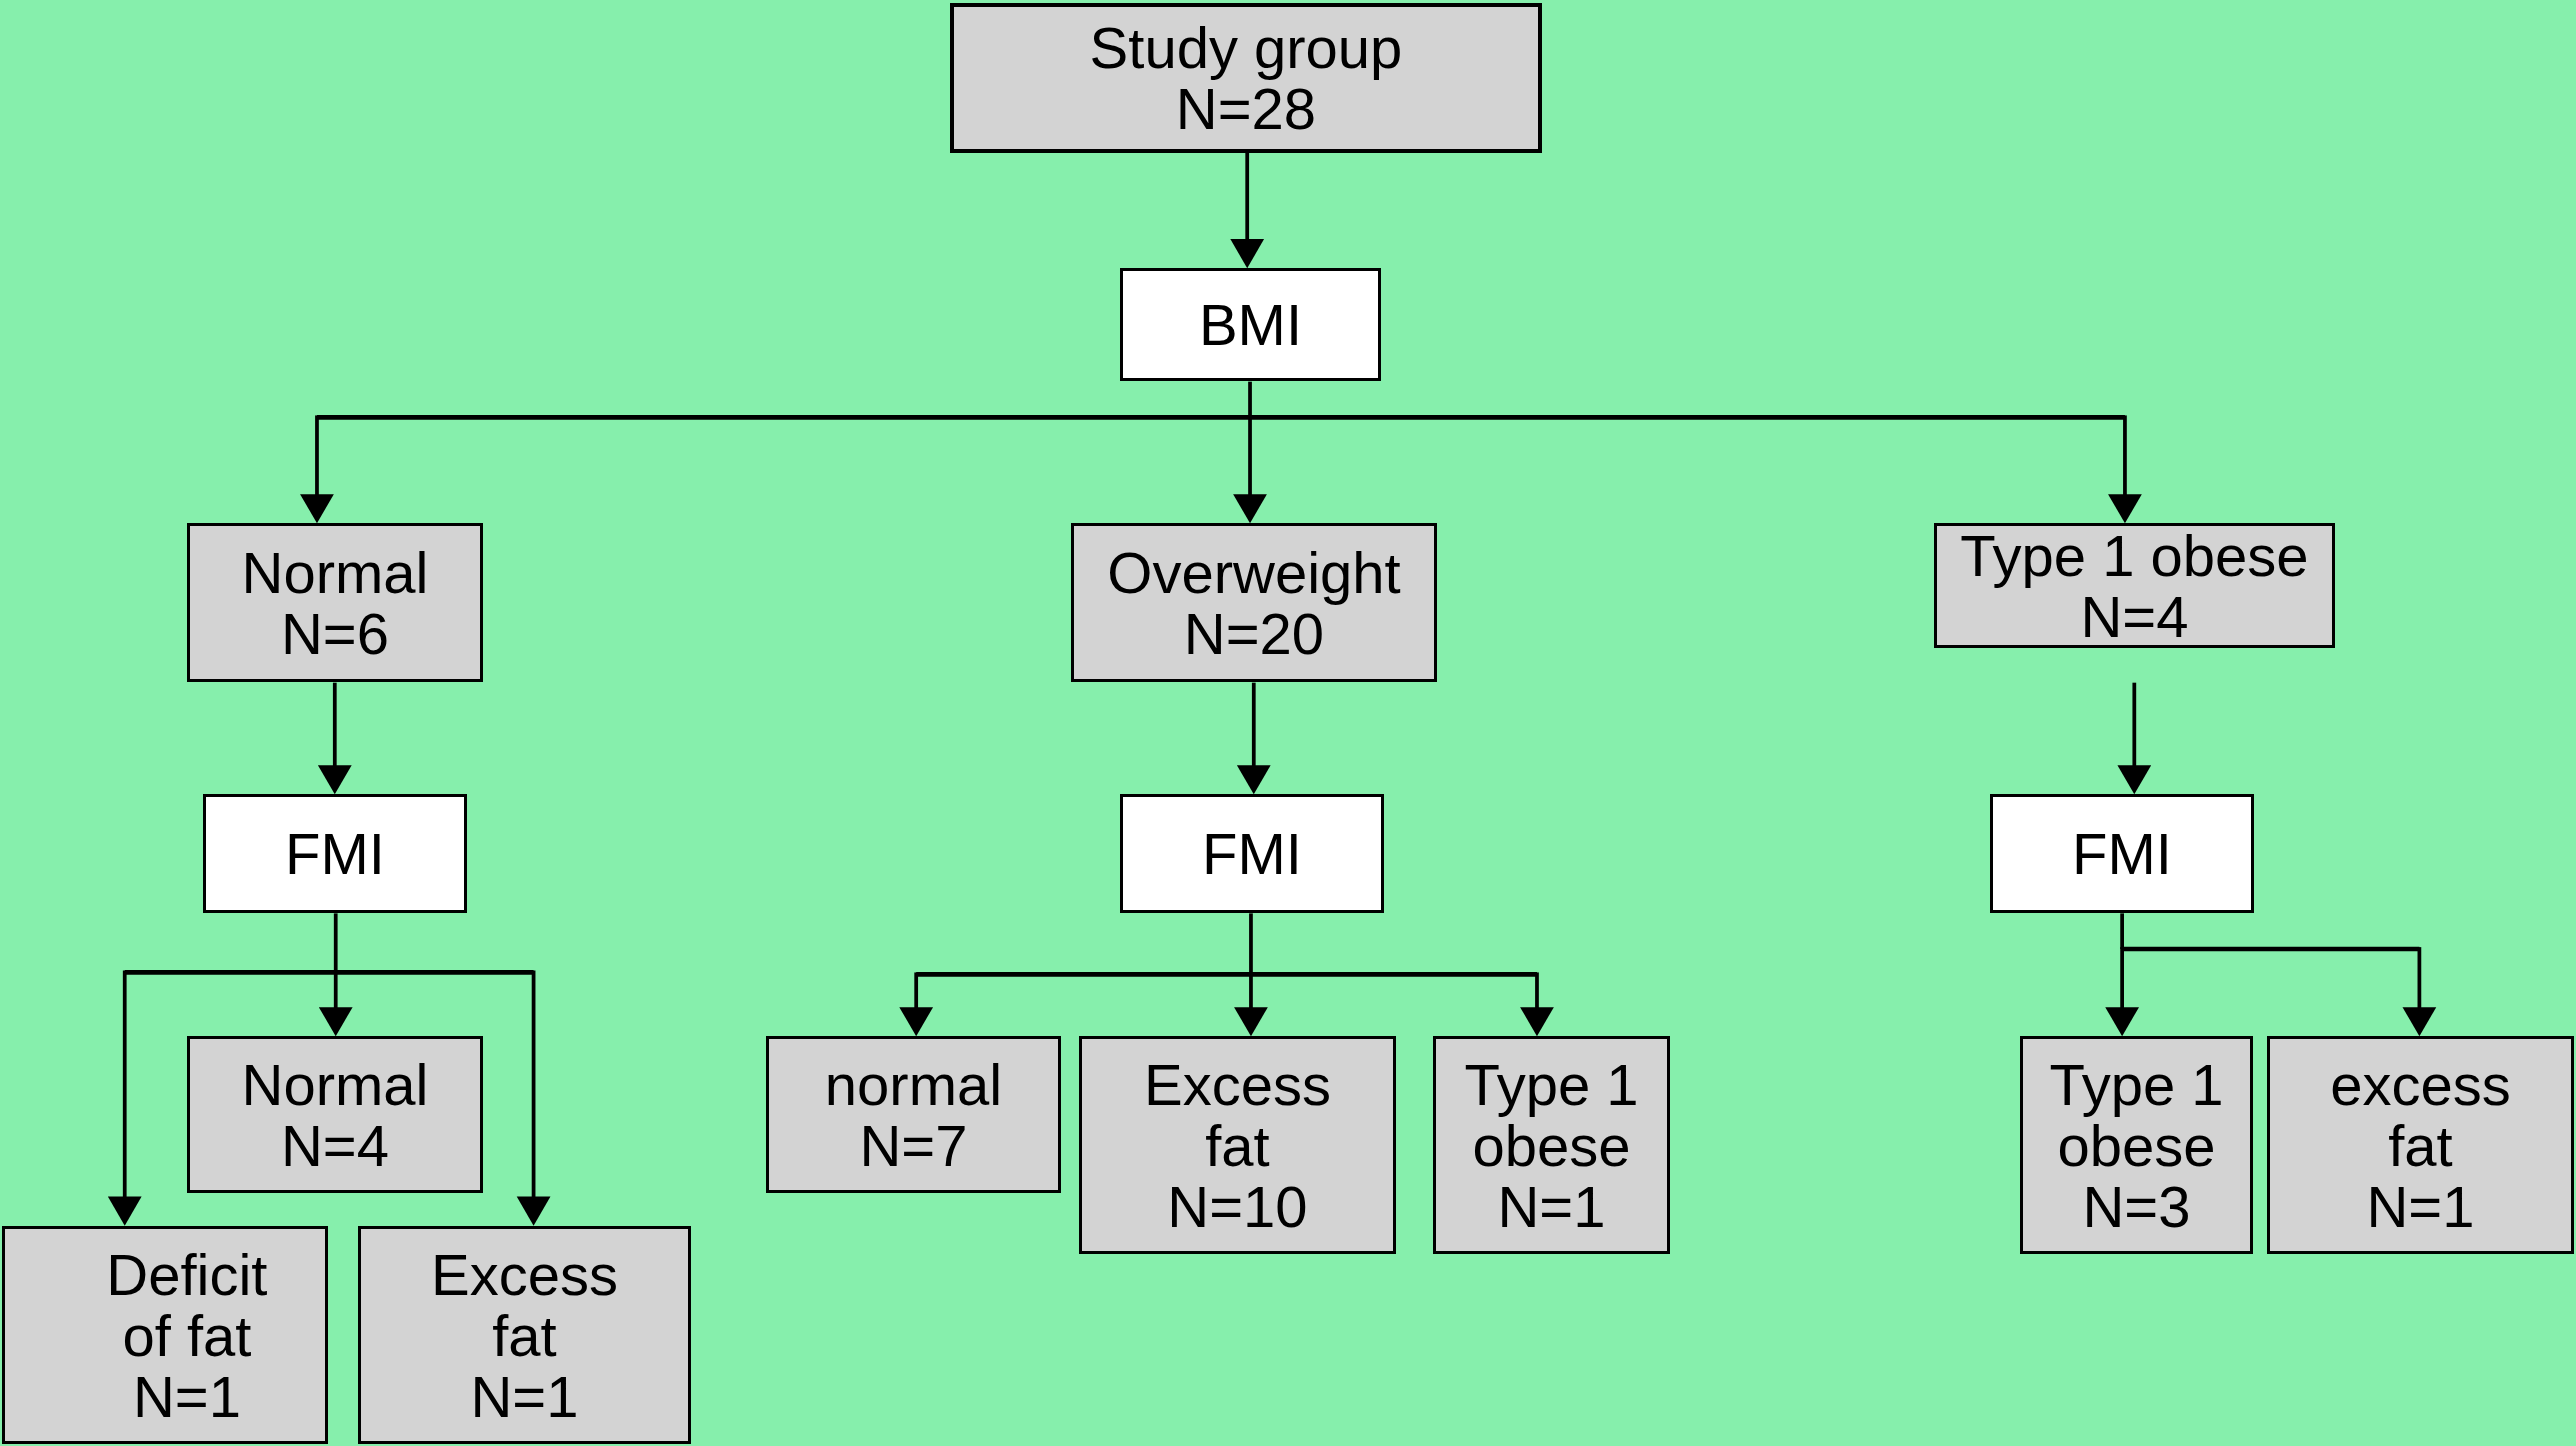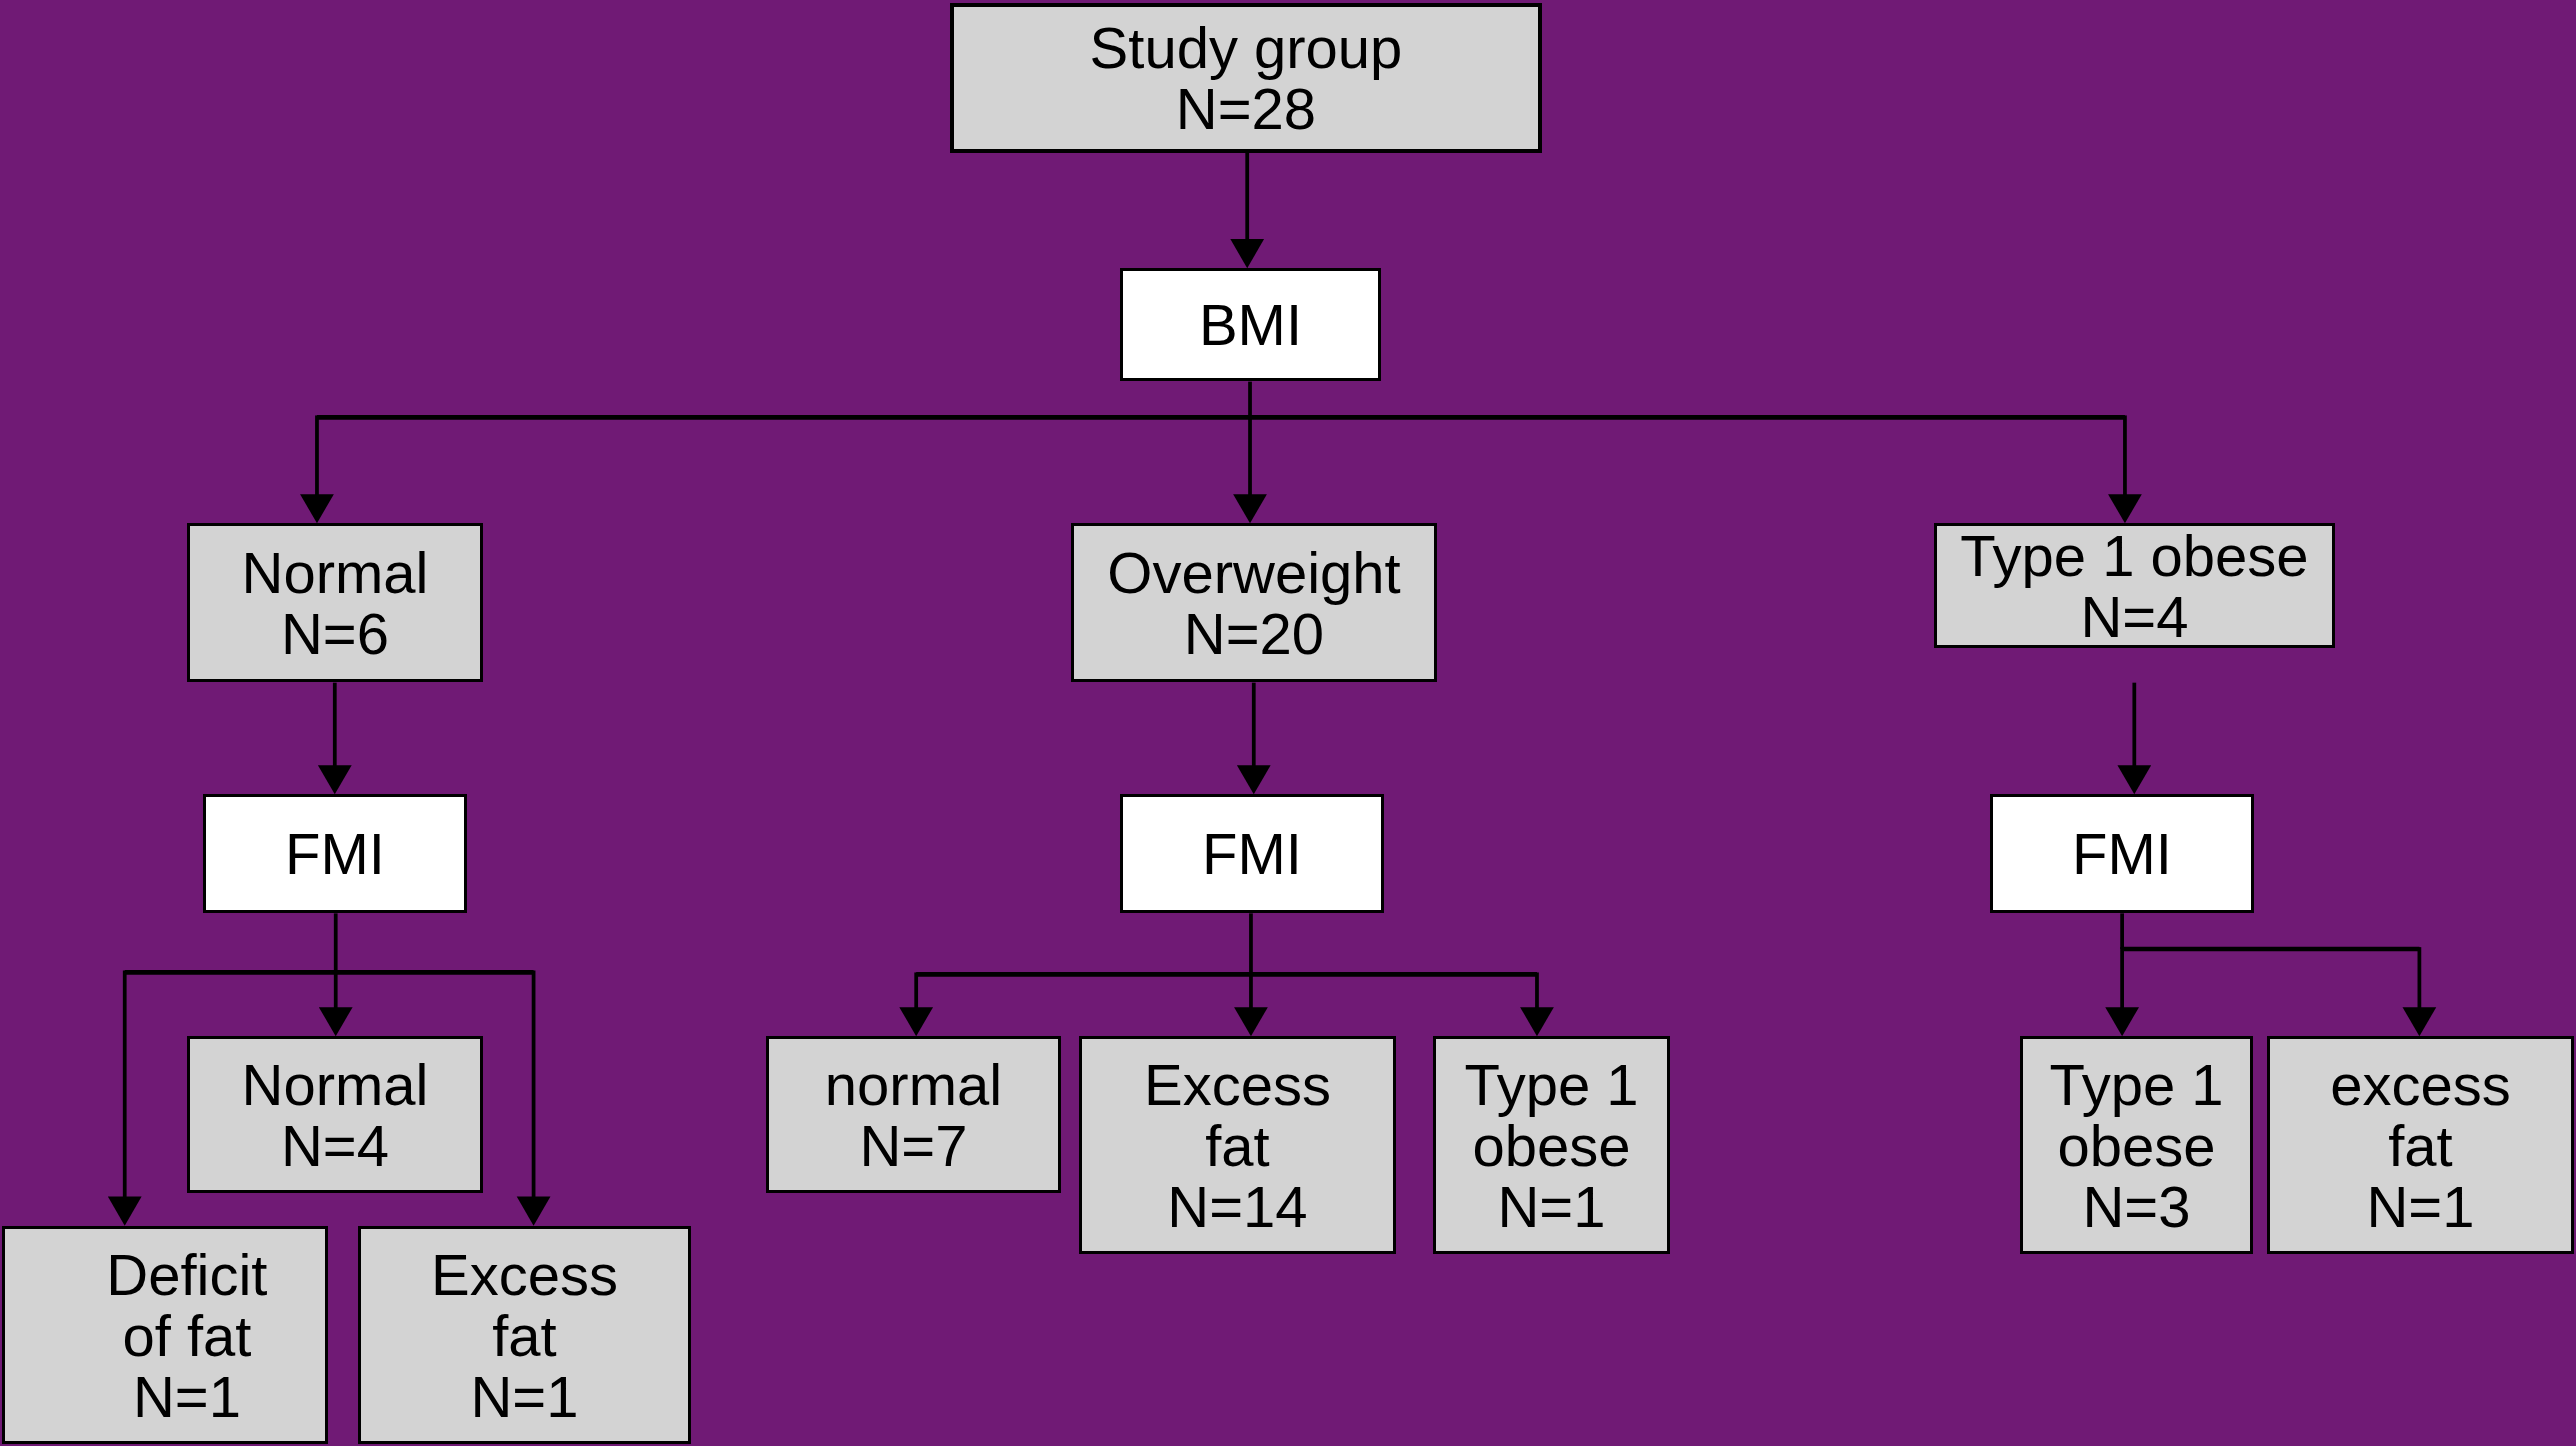--- a/index.html
+++ b/index.html
@@ -1,20 +1,20 @@
 <!DOCTYPE html>
 <html style="font-size:15px"><head>
 <meta charset="utf-8">
 <style>
   html, body { margin: 0; padding: 0; background: #ffffff; }
   .canvas {
     position: relative;
     width: 2576px;
     height: 1446px;
-    background: #701a75;
+    background: #86efac;
     font-family: "Liberation Sans", "DejaVu Sans", sans-serif;
     overflow: hidden;
   }
   .wires {
     position: absolute;
     left: 0; top: 0;
     width: 2576px; height: 1446px;
     z-index: 1;
   }
   .node {
@@ -178,21 +178,21 @@
   </div>
 
   <div class="node" id="n-normal7">
     <div class="ln">normal</div>
     <div class="ln">N=7</div>
   </div>
 
   <div class="node" id="n-excess-mid">
     <div class="ln">Excess</div>
     <div class="ln">fat</div>
-    <div class="ln">N=14</div>
+    <div class="ln">N=10</div>
   </div>
 
   <div class="node" id="n-type1n1">
     <div class="ln">Type 1</div>
     <div class="ln">obese</div>
     <div class="ln">N=1</div>
   </div>
 
   <div class="node" id="n-type1n3">
     <div class="ln">Type 1</div>

